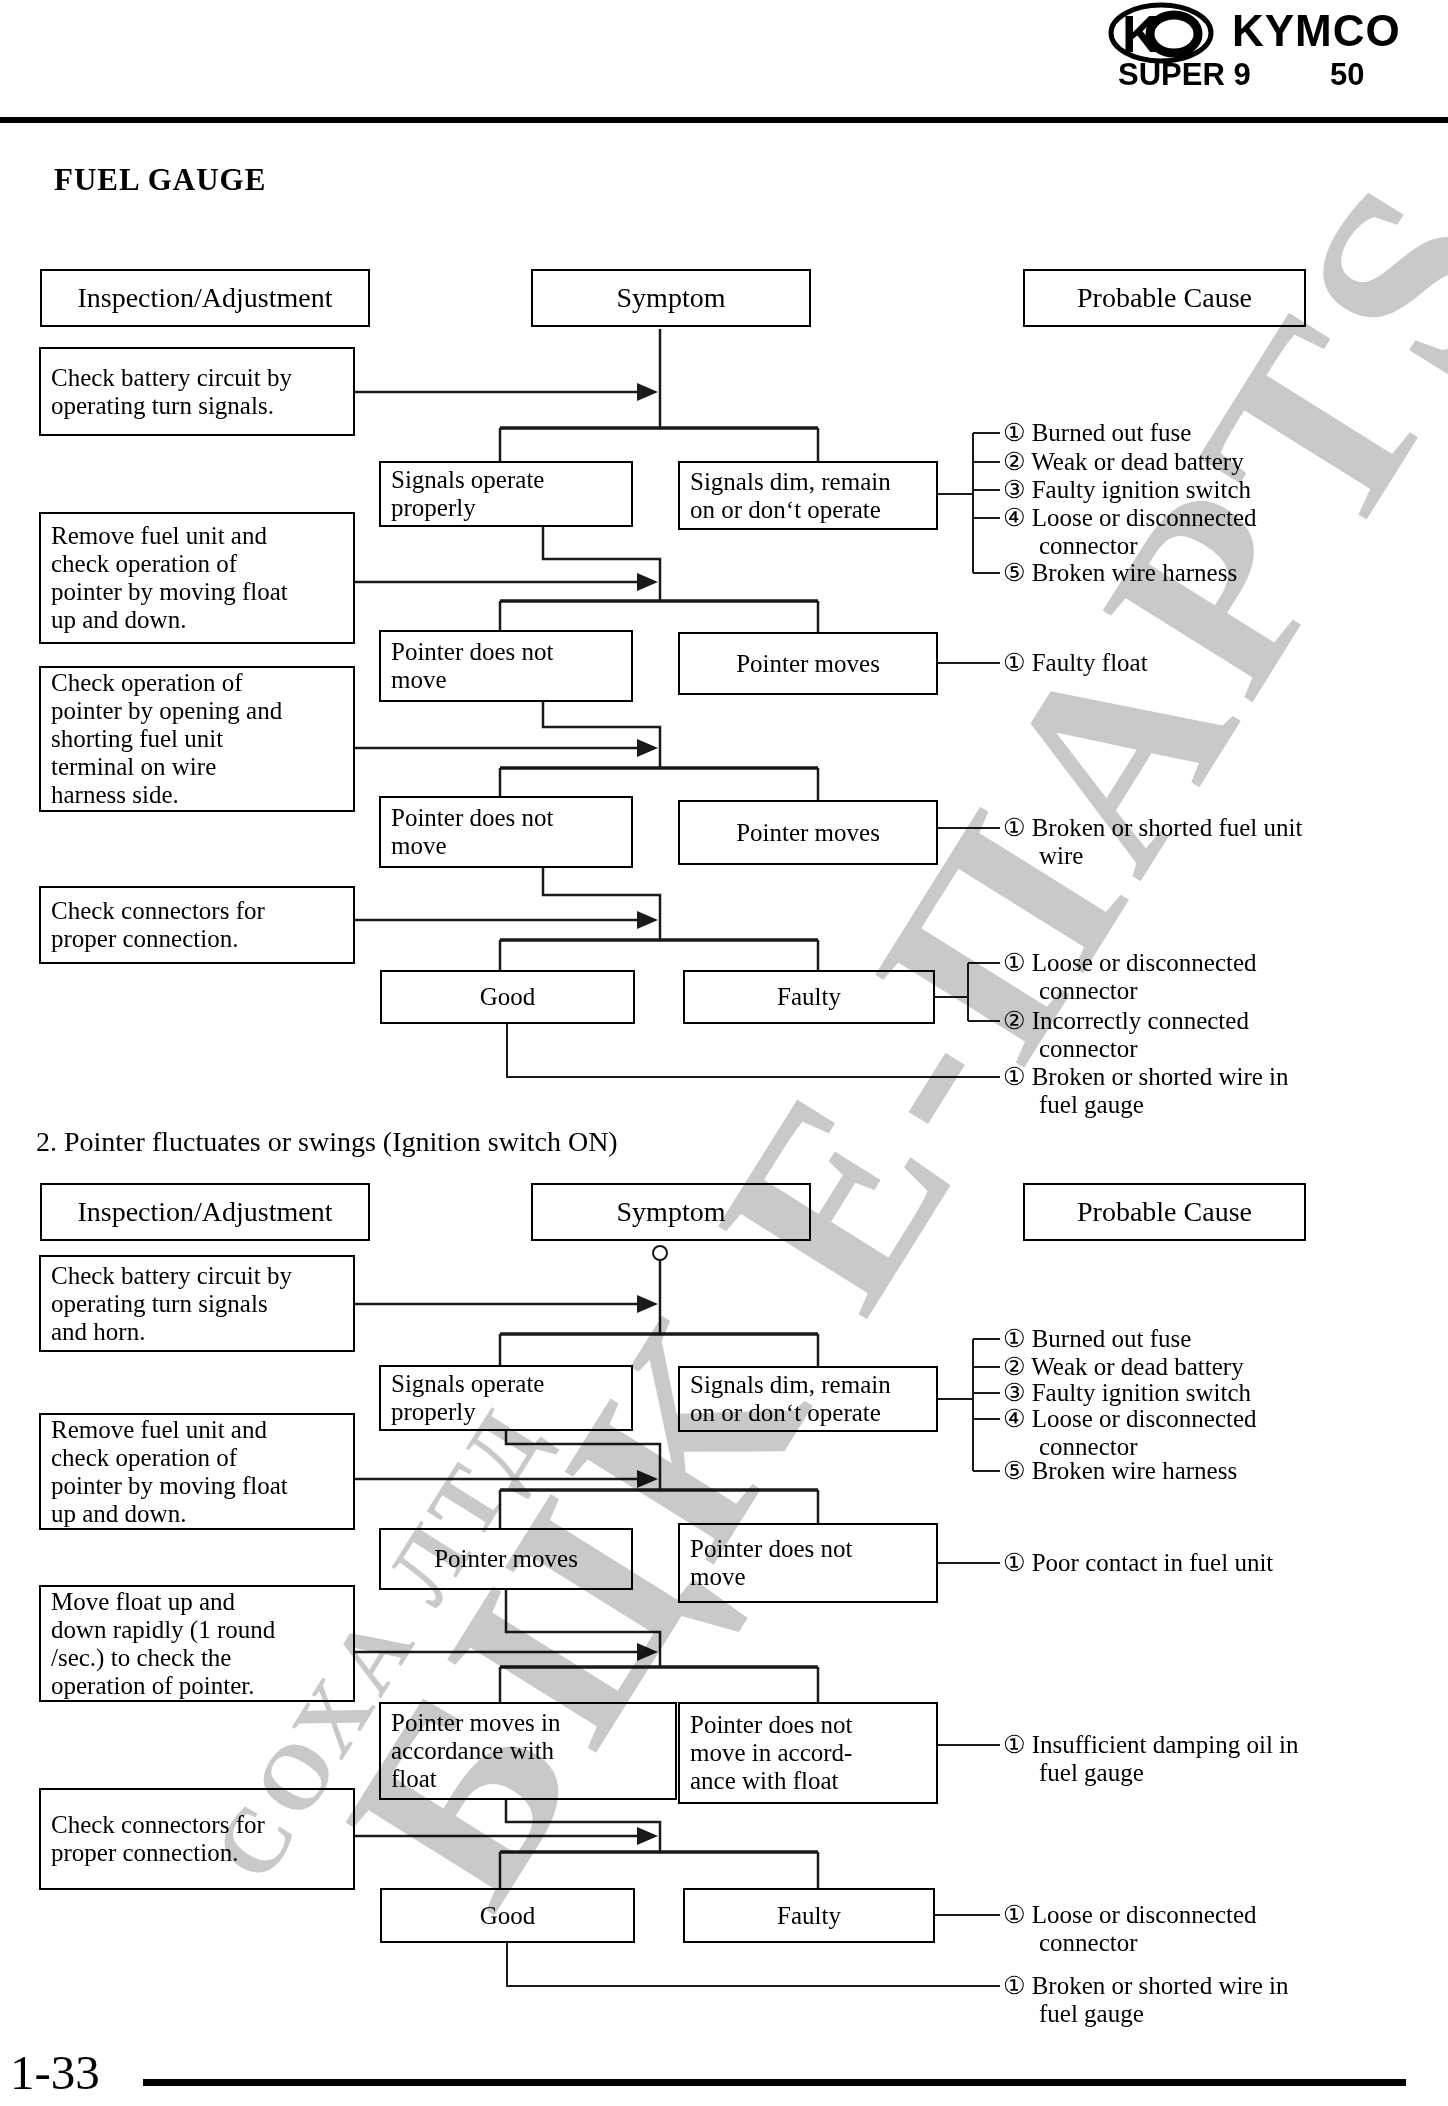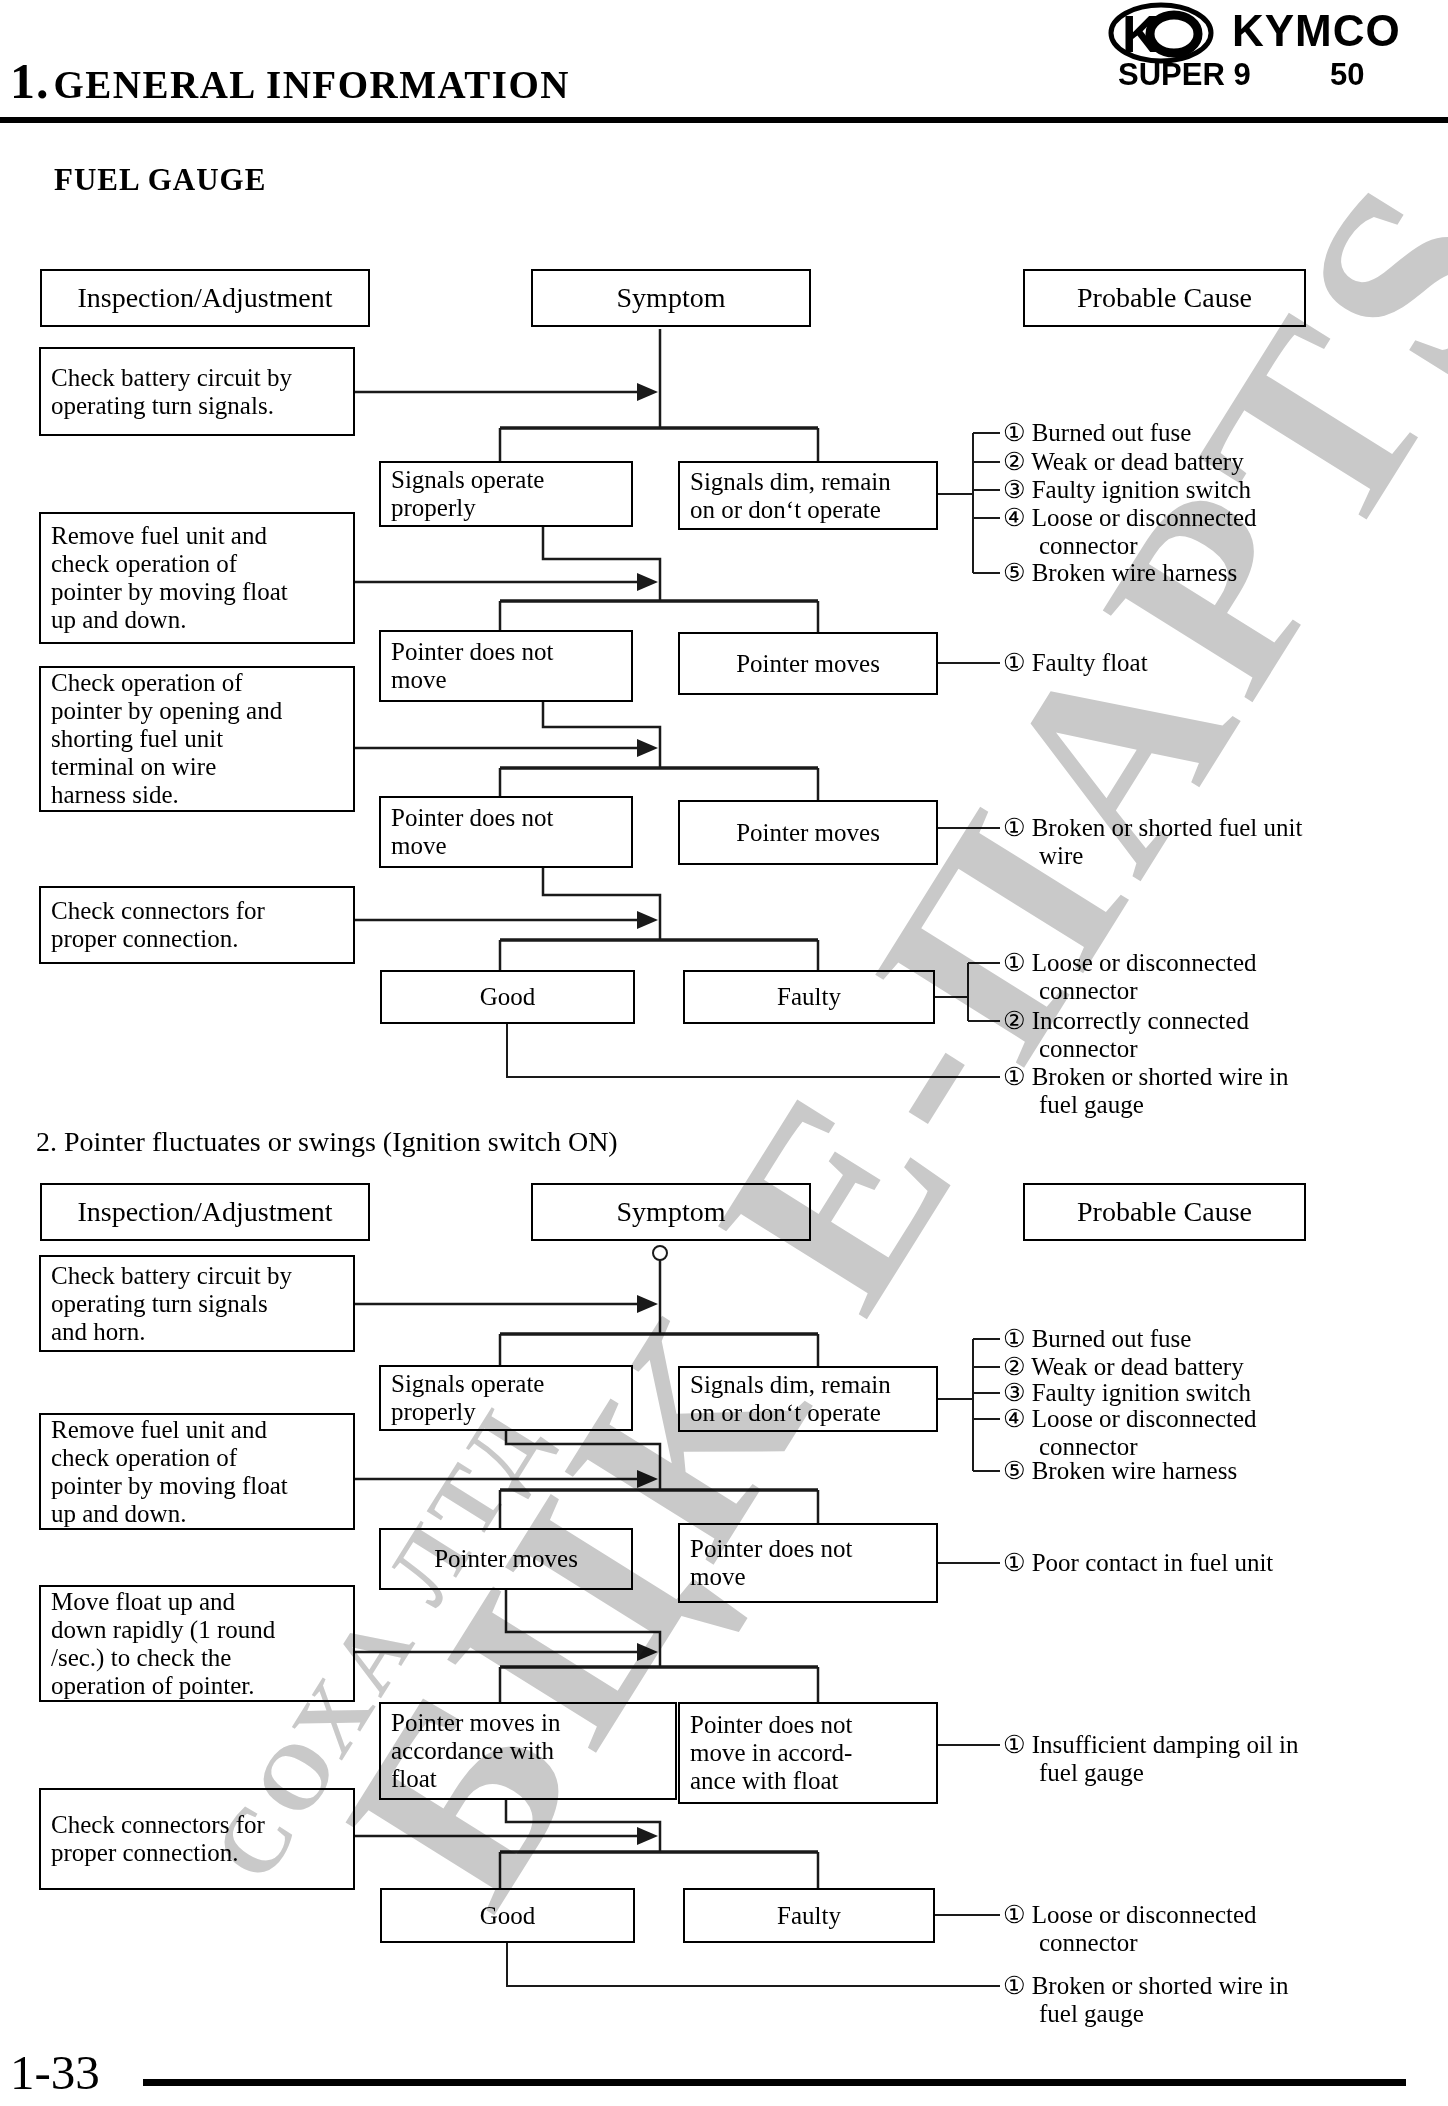--- a/index.html
+++ b/index.html
@@ -41,24 +41,20 @@
   #wm-secondary{left:192px;top:1842px;transform:rotate(-58deg);font-size:92px;letter-spacing:8px;}
   
   #footer-page-number{position:absolute;left:10px;top:2044px;font-size:49px;font-weight:normal;z-index:2;}
   #footer-rule{position:absolute;left:143px;top:2079px;width:1263px;height:7px;background:#000;z-index:2;}
 </style>
 </head>
 <body>
 
 <div id="page">
 
-  <div id="chapter-title">
-    <span id="chapter-num">1.</span>
-    <span id="chapter-text">GENERAL INFORMATION</span>
-  </div>
 
   <svg id="brand-logo" viewBox="0 0 120 62">
     <ellipse cx="53" cy="31" rx="50" ry="28" fill="none" stroke="#000" stroke-width="5"></ellipse>
     <ellipse cx="66" cy="32" rx="24" ry="19" fill="none" stroke="#000" stroke-width="9"></ellipse>
     <text x="14" y="50" font-family="Liberation Sans, sans-serif" font-weight="bold" font-size="52" fill="#000">K</text>
   </svg>
   <div id="brand-name">KYMCO</div>
   <div id="model-line">
     <span id="model-name">SUPER 9</span>
     <span id="model-cc">50</span>

